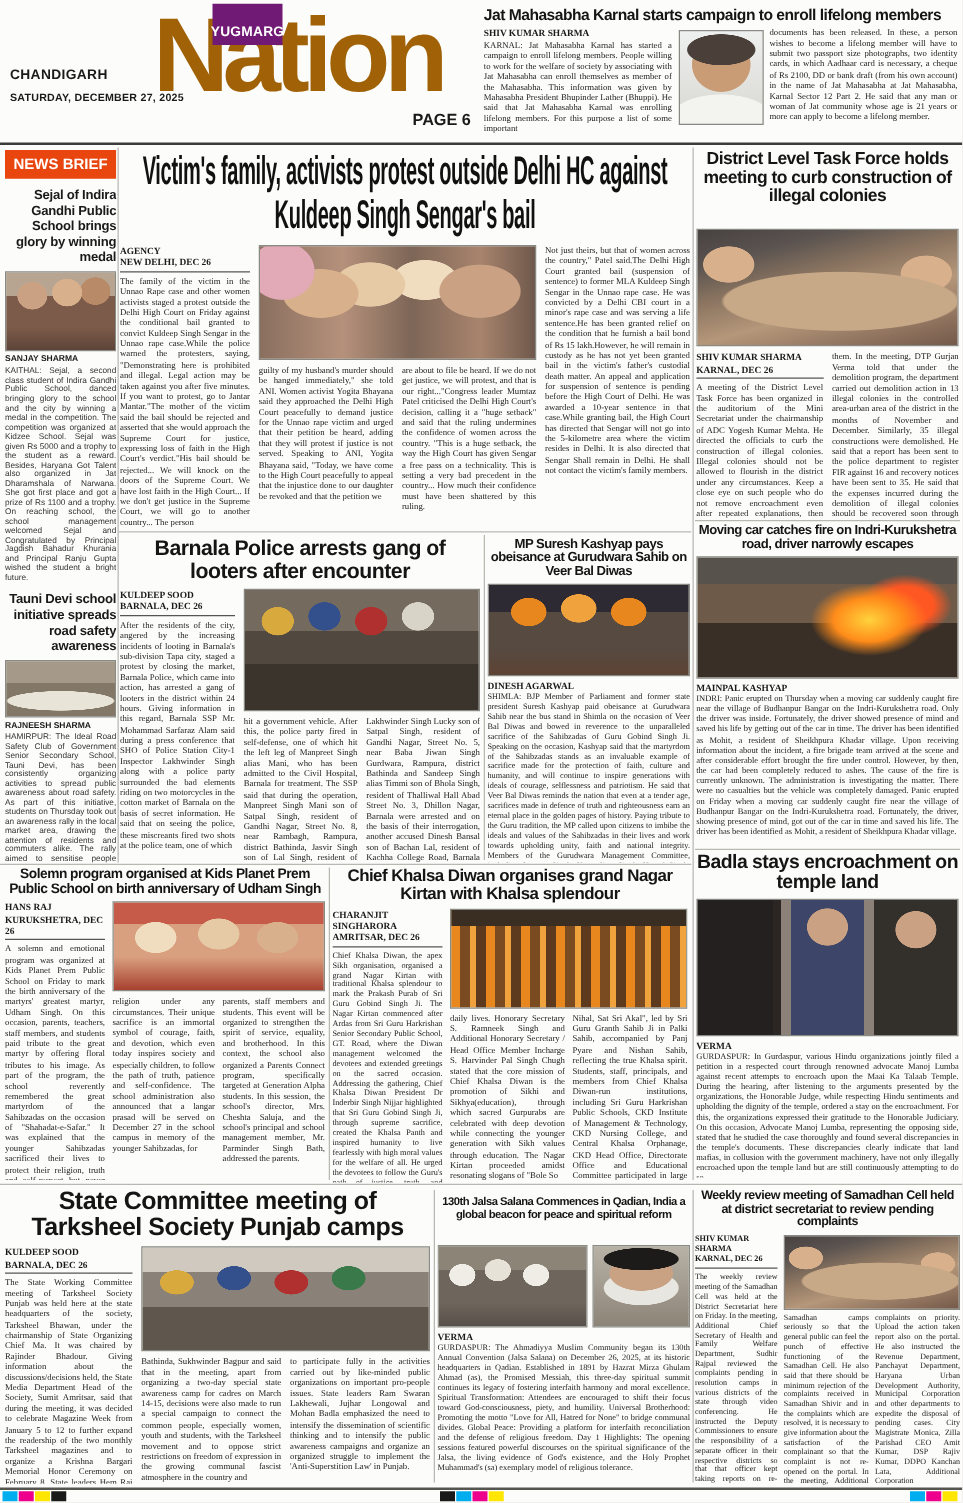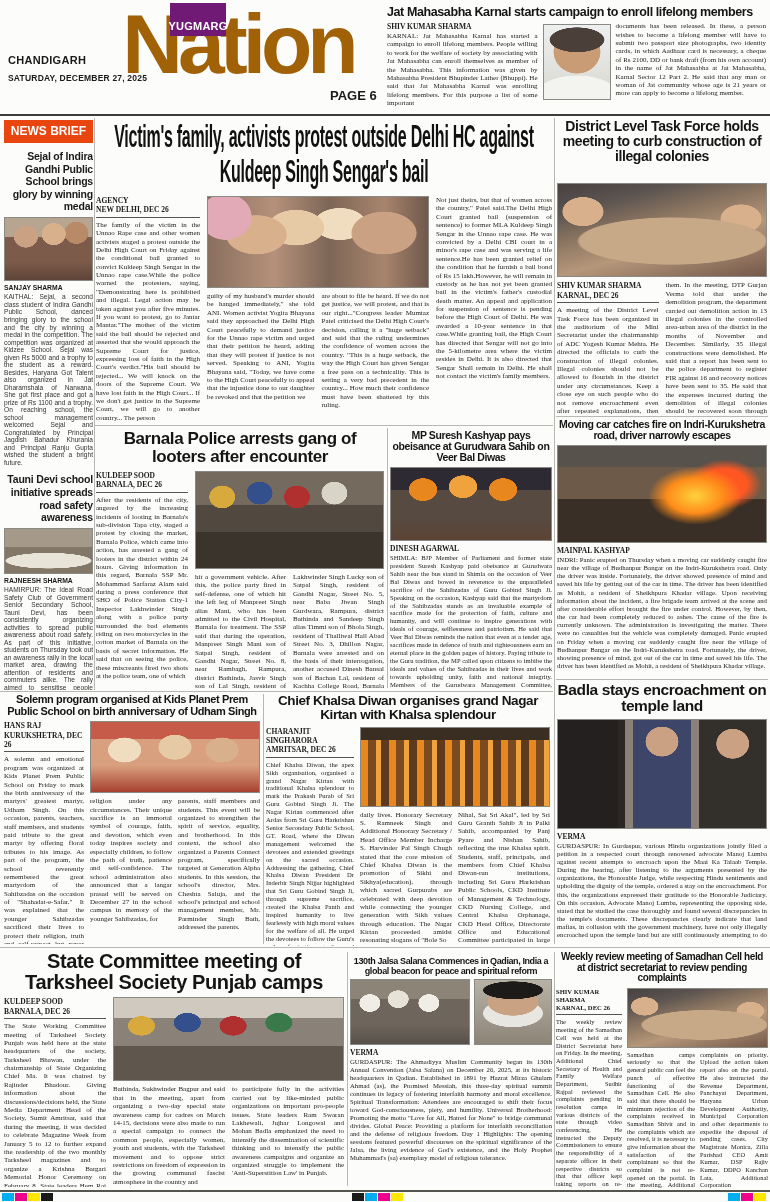--- a/index.html
+++ b/index.html
@@ -241,21 +241,21 @@
         <div class="ph ph-tark" style="height:84px;margin-bottom:4px"></div>
         <div class="row" style="gap:7px">
           <p class="bt c">Bathinda, Sukhwinder Bagpur and said that in the meeting, apart from organizing a two-day special state awareness camp for cadres on March 14-15, decisions were also made to run a special campaign to connect the common people, especially women, youth and students, with the Tarksheel movement and to oppose strict restrictions on freedom of expression in the growing communal fascist atmosphere in the country and</p>
           <p class="bt c">to participate fully in the activities carried out by like-minded public organizations on important pro-people issues. State leaders Ram Swaran Lakhewali, Jujhar Longowal and Mohan Badla emphasized the need to intensify the dissemination of scientific thinking and to intensify the public awareness campaigns and organize an organized struggle to implement the 'Anti-Superstition Law' in Punjab.</p>
         </div>
       </div>
     </div>
   </section>
 
   <section class="art" style="left:350px;top:957px;width:202px;height:230px">
-    <h2 class="h" style="font-size:9px;margin-bottom:3px">130th Jalsa Salana Commences in Qadian, India a global beacon for peace and spiritual reform</h2>
+    <h2 class="h" style="font-size:9px;margin-bottom:20px">130th Jalsa Salana Commences in Qadian, India a global beacon for peace and spiritual reform</h2>
     <div class="row" style="gap:4px;margin-bottom:3px">
       <div class="ph ph-jalsa1" style="flex:0 0 120px;height:66px"></div>
       <div class="ph ph-jalsa2 c" style="height:66px"></div>
     </div>
     <div class="by2">VERMA</div>
     <p class="bt" style="font-size:6.7px">GURDASPUR: The Ahmadiyya Muslim Community began its 130th Annual Convention (Jalsa Salana) on December 26, 2025, at its historic headquarters in Qadian. Established in 1891 by Hazrat Mirza Ghulam Ahmad (as), the Promised Messiah, this three-day spiritual summit continues its legacy of fostering interfaith harmony and moral excellence. Spiritual Transformation: Attendees are encouraged to shift their focus toward God-consciousness, piety, and humility. Universal Brotherhood: Promoting the motto "Love for All, Hatred for None" to bridge communal divides. Global Peace: Providing a platform for interfaith reconciliation and the defense of religious freedom. Day 1 Highlights: The opening sessions featured powerful discourses on the spiritual significance of the Jalsa, the living evidence of God's existence, and the Holy Prophet Muhammad's (sa) exemplary model of religious tolerance.</p>
   </section>
 
   <section class="art" style="left:556px;top:952px;width:212px;height:236px">
     <h2 class="h" style="font-size:10px;margin-bottom:4px">Weekly review meeting of Samadhan Cell held at district secretariat to review pending complaints</h2>

